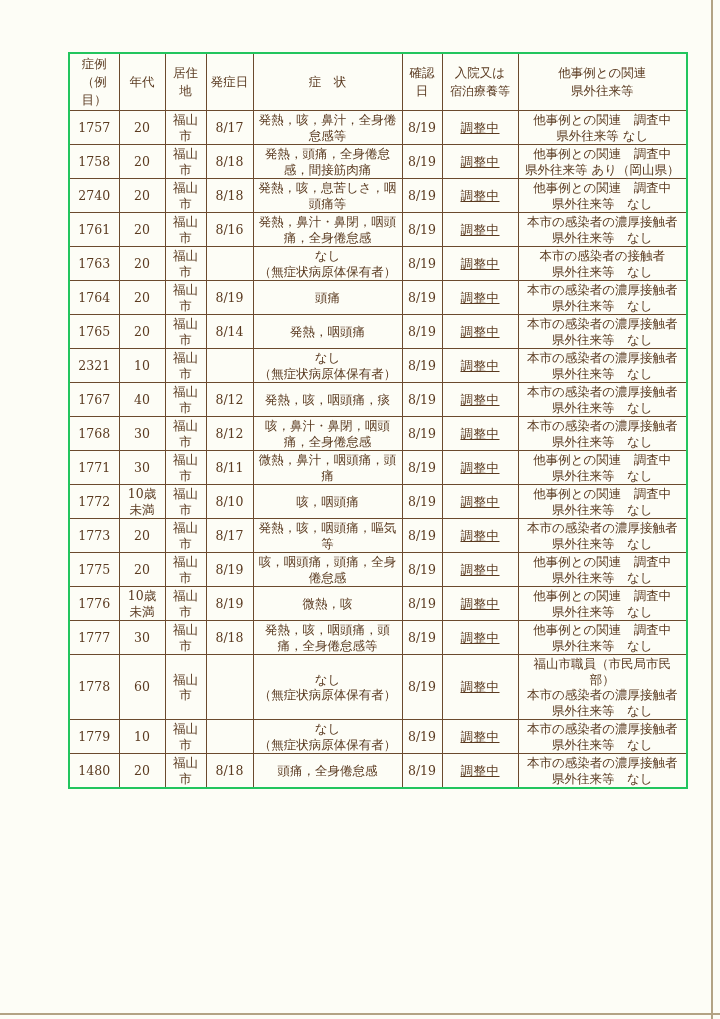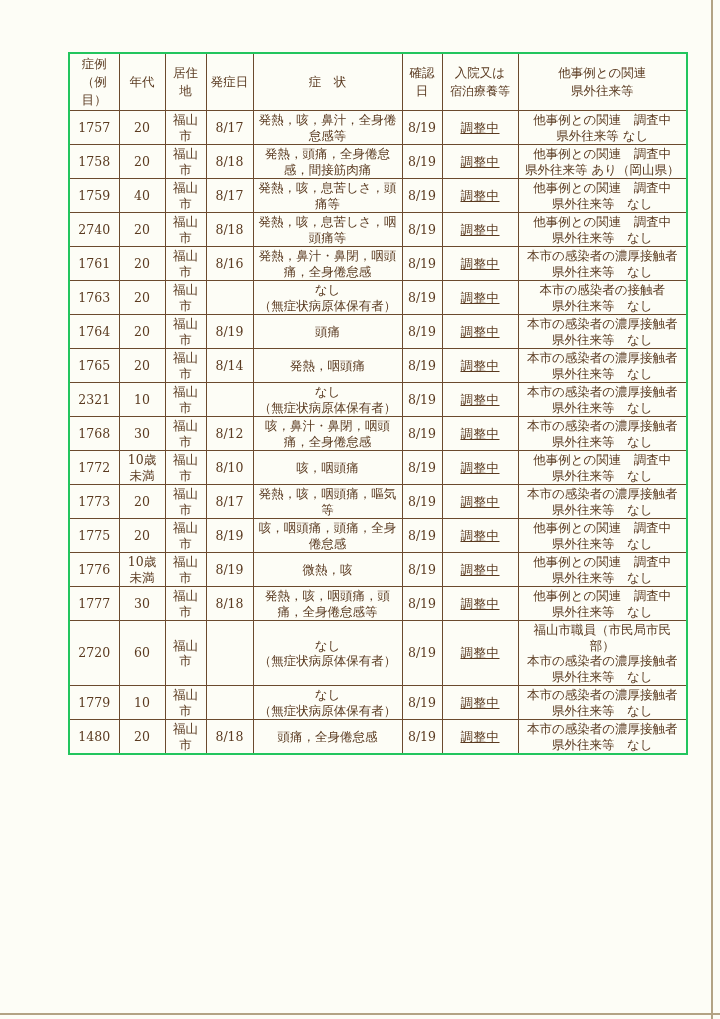--- a/index.html
+++ b/index.html
@@ -123,31 +123,20 @@
     <td class="c-age">20</td>
     <td class="c-res">福山市</td>
     <td class="c-onset">8/18</td>
     <td class="c-sym">発熱，頭痛，全身倦怠感，間接筋肉痛</td>
     <td class="c-conf">8/19</td>
     <td class="c-hosp">調整中</td>
     <td class="c-rel">他事例との関連　調査中
 県外往来等 あり（岡山県）</td>
   </tr>
       <tr>
-    <td class="c-case">1759</td>
-    <td class="c-age">40</td>
-    <td class="c-res">福山市</td>
-    <td class="c-onset">8/17</td>
-    <td class="c-sym">発熱，咳，息苦しさ，頭痛等</td>
-    <td class="c-conf">8/19</td>
-    <td class="c-hosp">調整中</td>
-    <td class="c-rel">他事例との関連　調査中
-県外往来等　なし</td>
-  </tr>
-      <tr>
     <td class="c-case">2740</td>
     <td class="c-age">20</td>
     <td class="c-res">福山市</td>
     <td class="c-onset">8/18</td>
     <td class="c-sym">発熱，咳，息苦しさ，咽頭痛等</td>
     <td class="c-conf">8/19</td>
     <td class="c-hosp">調整中</td>
     <td class="c-rel">他事例との関連　調査中
 県外往来等　なし</td>
   </tr>
@@ -202,31 +191,53 @@
     <td class="c-res">福山市</td>
     <td class="c-onset"></td>
     <td class="c-sym">なし
 （無症状病原体保有者）</td>
     <td class="c-conf">8/19</td>
     <td class="c-hosp">調整中</td>
     <td class="c-rel">本市の感染者の濃厚接触者
 県外往来等　なし</td>
   </tr>
       <tr>
+    <td class="c-case">1767</td>
+    <td class="c-age">40</td>
+    <td class="c-res">福山市</td>
+    <td class="c-onset">8/12</td>
+    <td class="c-sym">発熱，咳，咽頭痛，痰</td>
+    <td class="c-conf">8/19</td>
+    <td class="c-hosp">調整中</td>
+    <td class="c-rel">本市の感染者の濃厚接触者
+県外往来等　なし</td>
+  </tr>
+      <tr>
     <td class="c-case">1768</td>
     <td class="c-age">30</td>
     <td class="c-res">福山市</td>
     <td class="c-onset">8/12</td>
     <td class="c-sym">咳，鼻汁・鼻閉，咽頭痛，全身倦怠感</td>
     <td class="c-conf">8/19</td>
     <td class="c-hosp">調整中</td>
     <td class="c-rel">本市の感染者の濃厚接触者
 県外往来等　なし</td>
   </tr>
       <tr>
+    <td class="c-case">1771</td>
+    <td class="c-age">30</td>
+    <td class="c-res">福山市</td>
+    <td class="c-onset">8/11</td>
+    <td class="c-sym">微熱，鼻汁，咽頭痛，頭痛</td>
+    <td class="c-conf">8/19</td>
+    <td class="c-hosp">調整中</td>
+    <td class="c-rel">他事例との関連　調査中
+県外往来等　なし</td>
+  </tr>
+      <tr>
     <td class="c-case">1772</td>
     <td class="c-age">10歳未満</td>
     <td class="c-res">福山市</td>
     <td class="c-onset">8/10</td>
     <td class="c-sym">咳，咽頭痛</td>
     <td class="c-conf">8/19</td>
     <td class="c-hosp">調整中</td>
     <td class="c-rel">他事例との関連　調査中
 県外往来等　なし</td>
   </tr>
@@ -268,21 +279,21 @@
     <td class="c-age">30</td>
     <td class="c-res">福山市</td>
     <td class="c-onset">8/18</td>
     <td class="c-sym">発熱，咳，咽頭痛，頭痛，全身倦怠感等</td>
     <td class="c-conf">8/19</td>
     <td class="c-hosp">調整中</td>
     <td class="c-rel">他事例との関連　調査中
 県外往来等　なし</td>
   </tr>
       <tr>
-    <td class="c-case">2720</td>
+    <td class="c-case">1778</td>
     <td class="c-age">60</td>
     <td class="c-res">福山市</td>
     <td class="c-onset"></td>
     <td class="c-sym">なし
 （無症状病原体保有者）</td>
     <td class="c-conf">8/19</td>
     <td class="c-hosp">調整中</td>
     <td class="c-rel">福山市職員（市民局市民部）
 本市の感染者の濃厚接触者
 県外往来等　なし</td>

